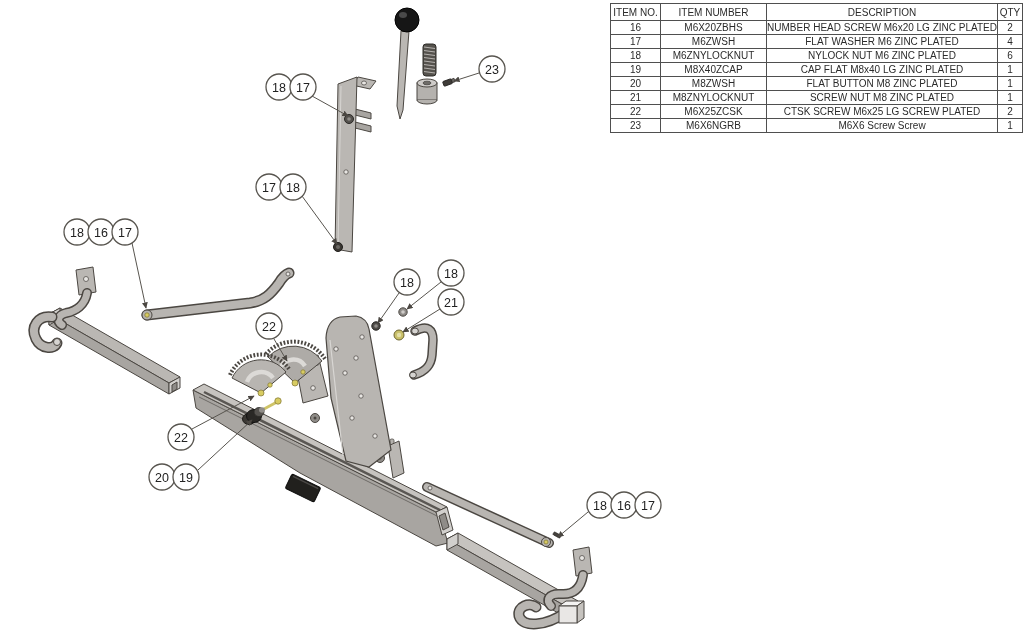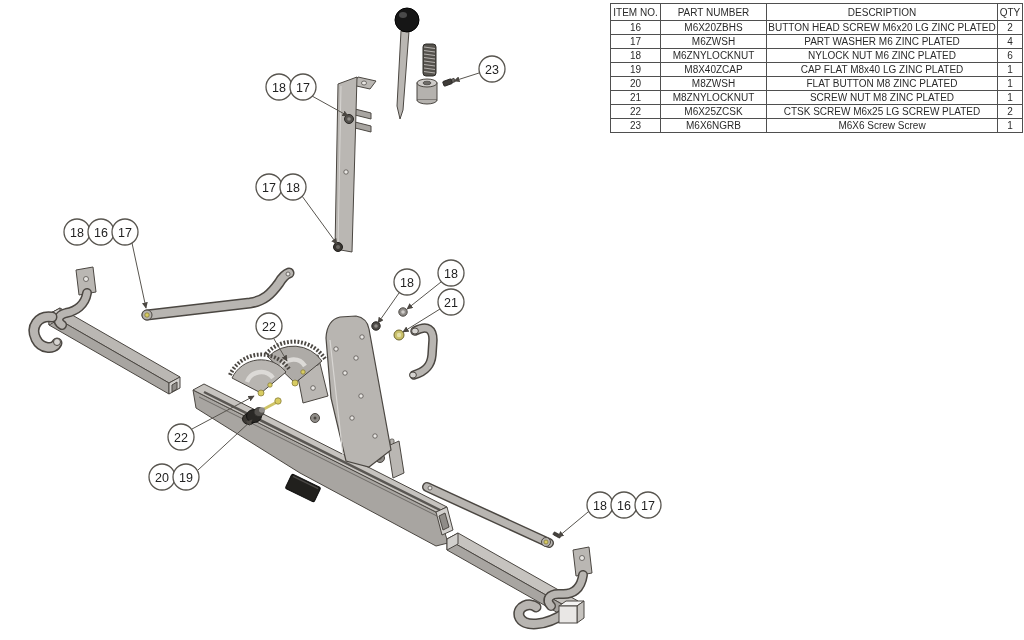--- a/index.html
+++ b/index.html
@@ -258,36 +258,36 @@
   <table class="bom">
     <colgroup id="bom-cols">
         <col style="width: 50px;">
         <col style="width: 106px;">
         <col style="width: 231px;">
         <col style="width: 25px;">
       </colgroup>
     <thead>
         <tr id="bom-head">
           <th>ITEM NO.</th>
-          <th>PART NUMBER</th>
+          <th>ITEM NUMBER</th>
           <th>DESCRIPTION</th>
           <th>QTY</th>
         </tr>
       </thead>
     <tbody id="bom-body">
         <tr>
           <td>16</td>
           <td>M6X20ZBHS</td>
-          <td>BUTTON HEAD SCREW M6x20 LG ZINC PLATED</td>
+          <td>NUMBER HEAD SCREW M6x20 LG ZINC PLATED</td>
           <td>2</td>
         </tr>
         <tr>
           <td>17</td>
           <td>M6ZWSH</td>
-          <td>PART WASHER M6 ZINC PLATED</td>
+          <td>FLAT WASHER M6 ZINC PLATED</td>
           <td>4</td>
         </tr>
         <tr>
           <td>18</td>
           <td>M6ZNYLOCKNUT</td>
           <td>NYLOCK NUT M6 ZINC PLATED</td>
           <td>6</td>
         </tr>
         <tr>
           <td>19</td>

